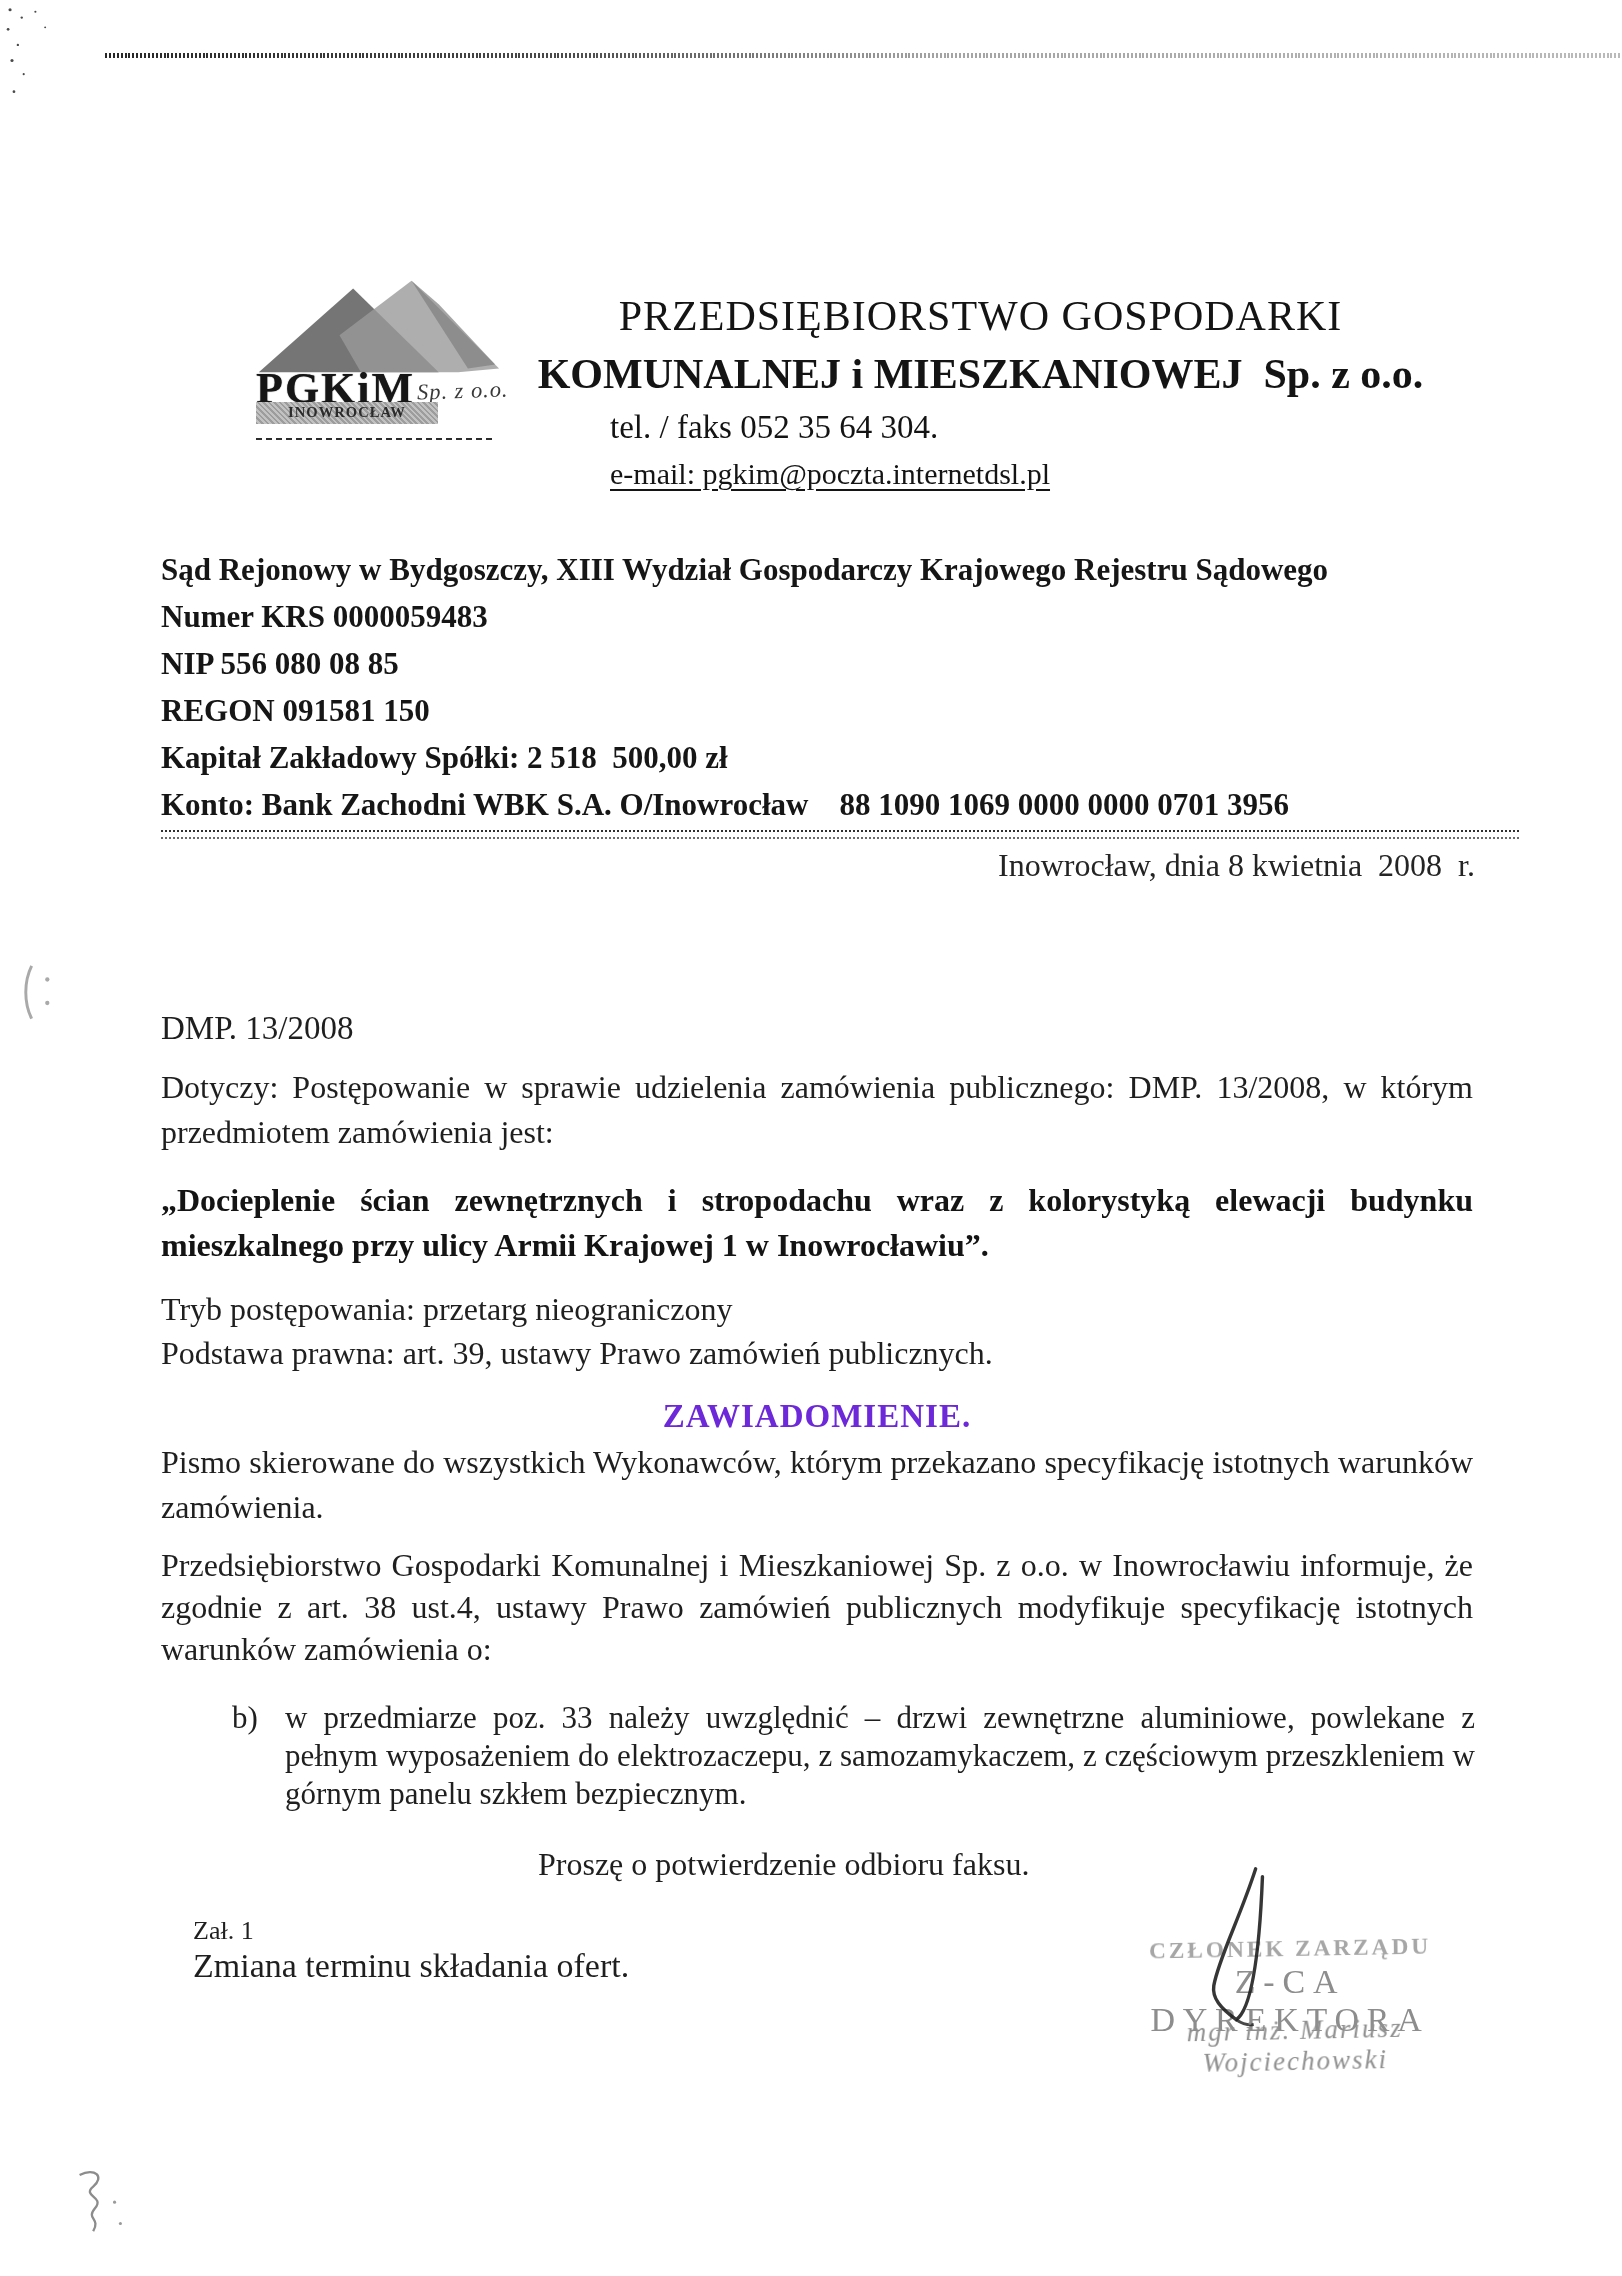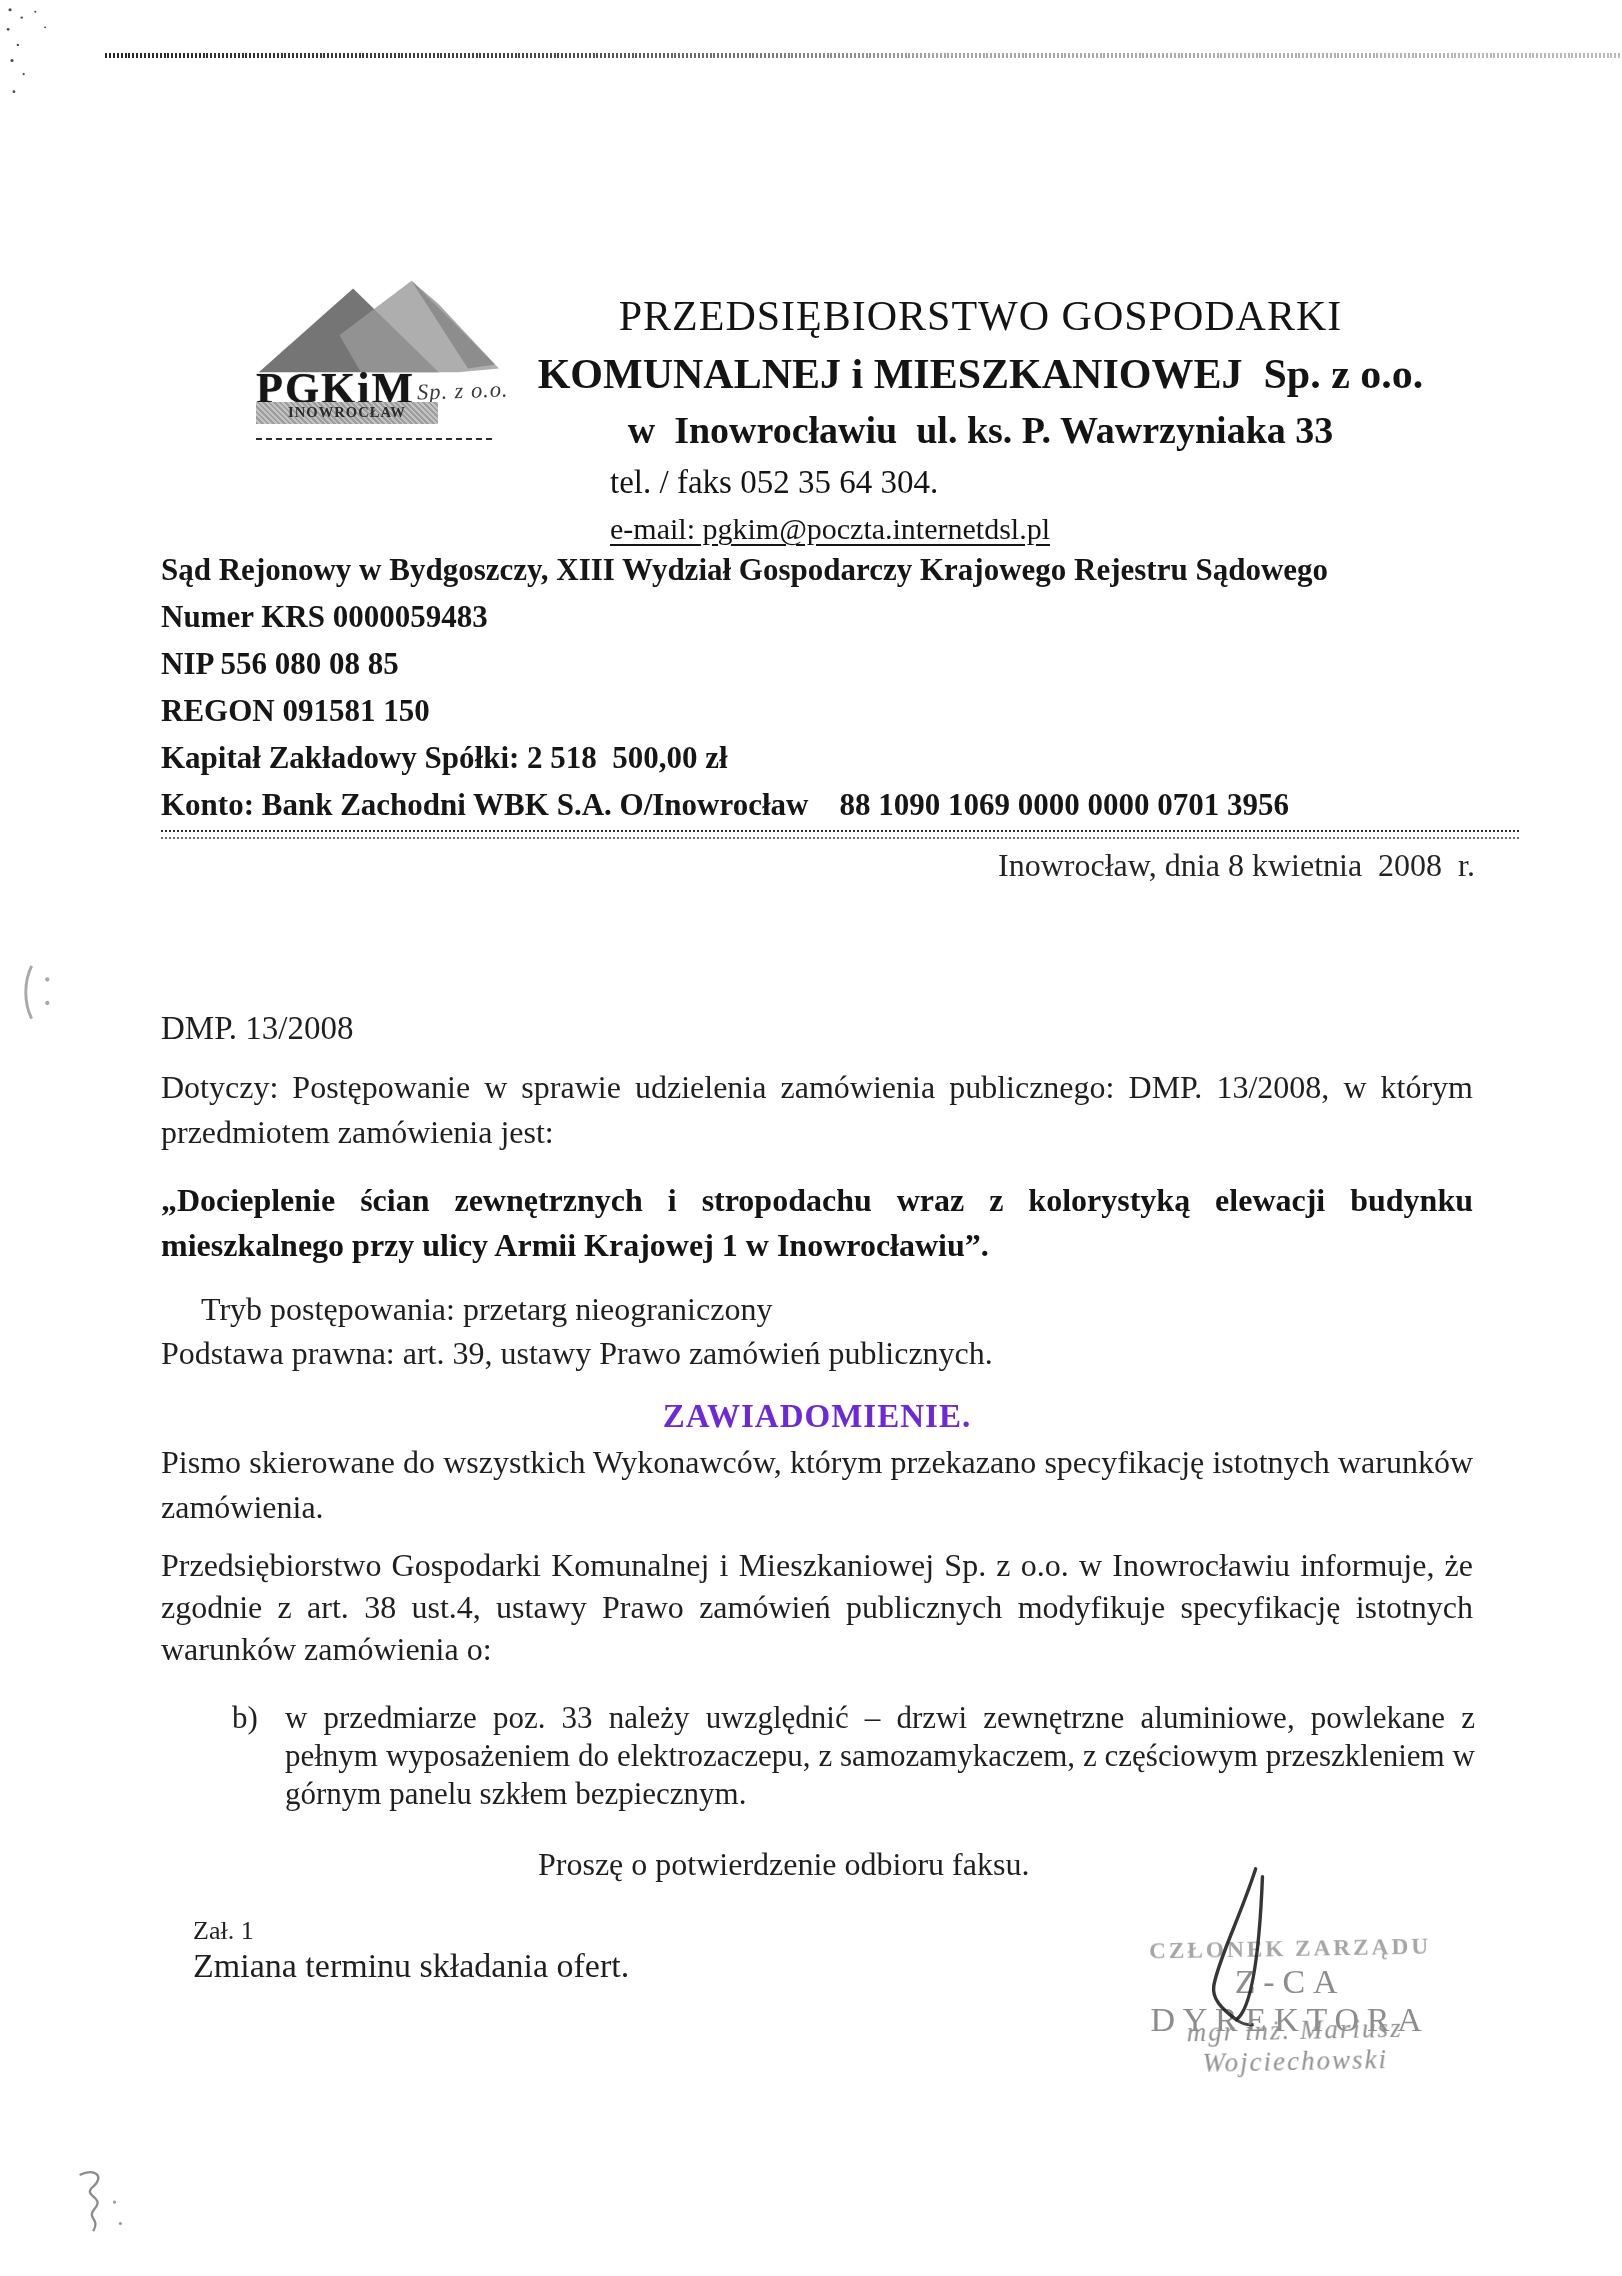--- a/index.html
+++ b/index.html
@@ -69,21 +69,21 @@
     left:161px; top:847px; width:1314px;
     font-size:32px; text-align:right; white-space:pre-wrap; color:#242424;
   }
 
   
   .col { left:161px; width:1312px; }
   .t33 { font-size:32px; line-height:45px; }
   .ref { top:1010px; font-size:33px; }
   .regarding { top:1065px; text-align:justify; }
   .subject { top:1178px; font-weight:bold; text-align:justify; color:#141414; }
-  .mode { top:1287px;margin-left:40px; }
+  .mode { top:1287px; }
   .legal { top:1331px; }
   .notice-title { top:1398px; text-align:center; font-weight:bold; font-size:33px; letter-spacing:1px; color:#6d28d9; }
   .notice-text { top:1440px; text-align:justify; }
   .info { top:1544px; text-align:justify; line-height:42px; }
   .item { top:1699px; left:232px; width:1243px; display:flex; }
   .item-marker { width:53px; font-size:31px; line-height:38px; flex:none; }
   .item-text { font-size:31px; line-height:38px; text-align:justify; }
   .fax-confirm { left:538px; top:1846px; font-size:32px; }
 
   
@@ -141,21 +141,20 @@
   <polygon points="172,6 200,30 258,92 230,96" fill="#7f7f7f" opacity="0.7"></polygon>
 </svg>
 <div class="abs logo-acronym">PGKiM</div>
 <div class="abs logo-suffix">Sp. z o.o.</div>
 <div class="abs logo-city">INOWROCŁAW</div>
 <div class="abs logo-dash"></div>
 
 <div class="abs head-block">
   <div class="hl hl1">PRZEDSIĘBIORSTWO GOSPODARKI</div>
   <div class="hl hl2">KOMUNALNEJ i MIESZKANIOWEJ  Sp. z o.o.</div>
-  <div class="hl hl3">w  Inowrocławiu  ul. ks. P. Wawrzyniaka 33</div>
   <div class="hl hl4">tel. / faks 052 35 64 304.</div>
   <div class="hl hl5"><span>e-mail: pgkim@poczta.internetdsl.pl</span></div>
 </div>
 
 <div class="abs registry">
   <div>Sąd Rejonowy w Bydgoszczy, XIII Wydział Gospodarczy Krajowego Rejestru Sądowego</div>
   <div>Numer KRS 0000059483</div>
   <div>NIP 556 080 08 85</div>
   <div>REGON 091581 150</div>
   <div>Kapitał Zakładowy Spółki: 2 518  500,00 zł</div>

